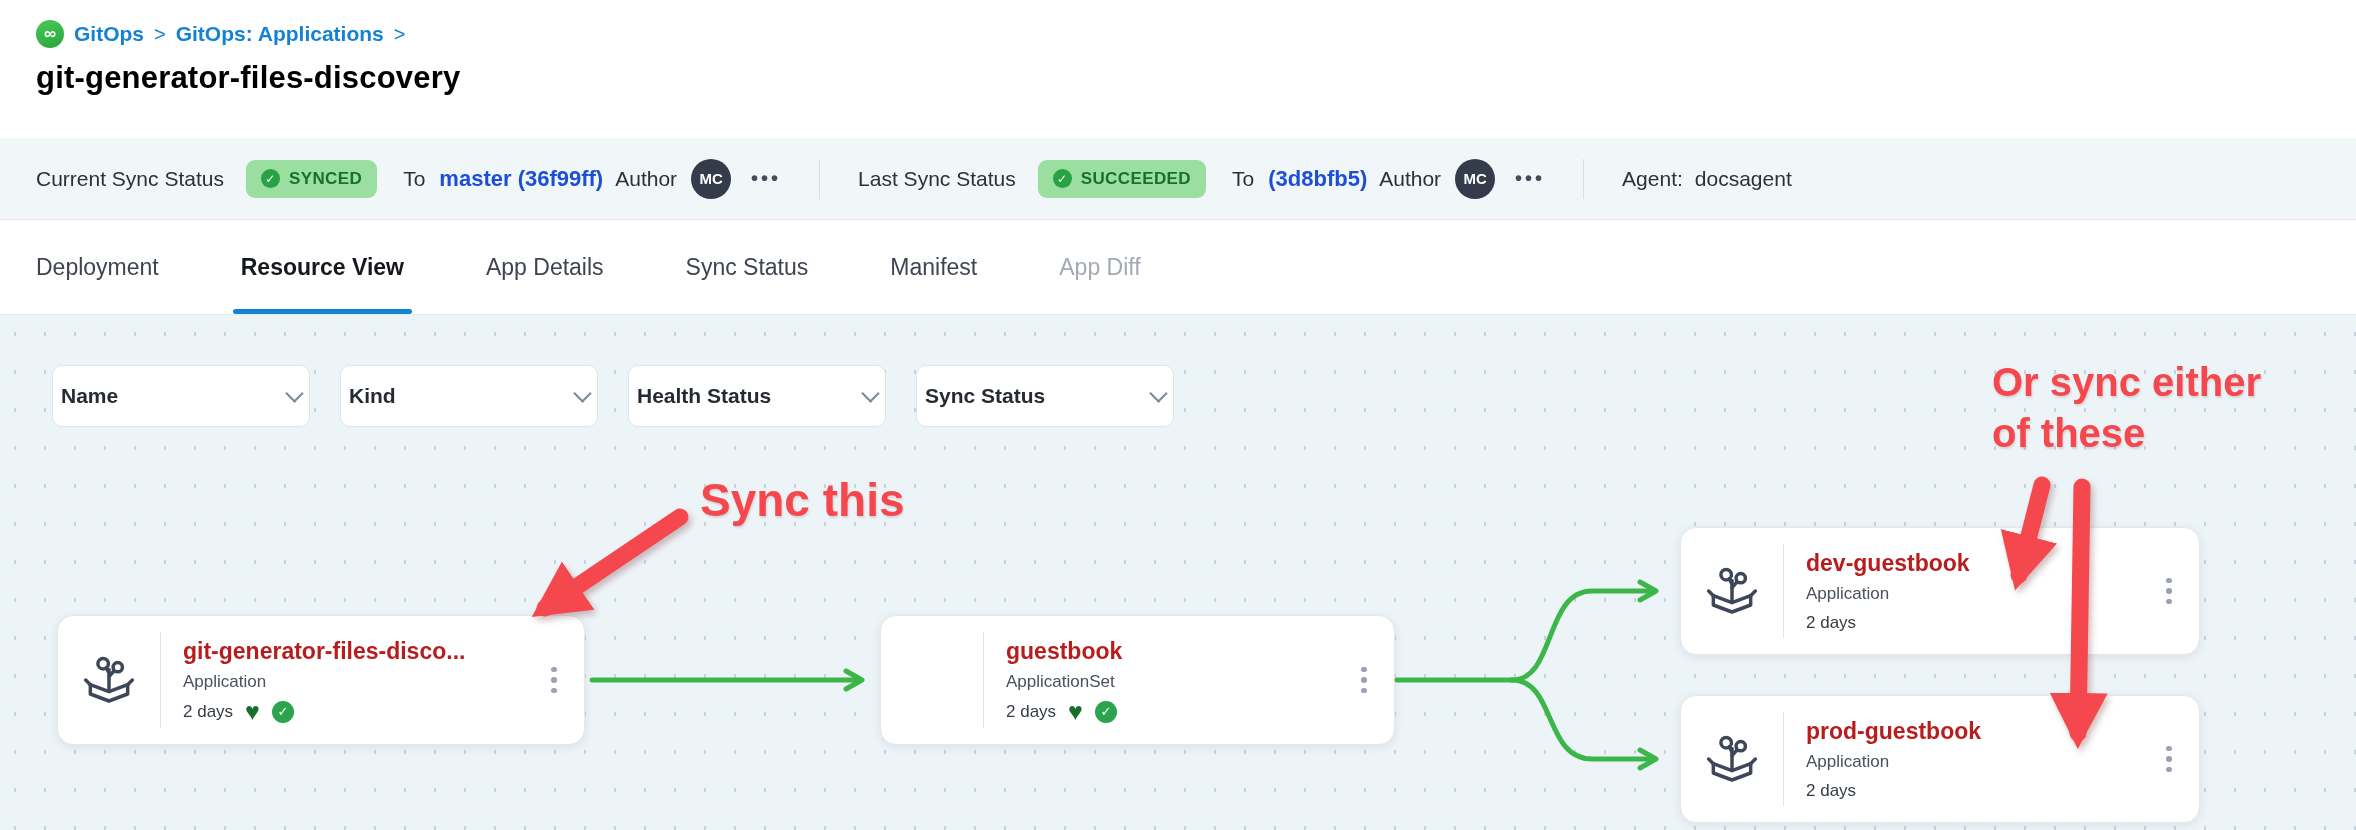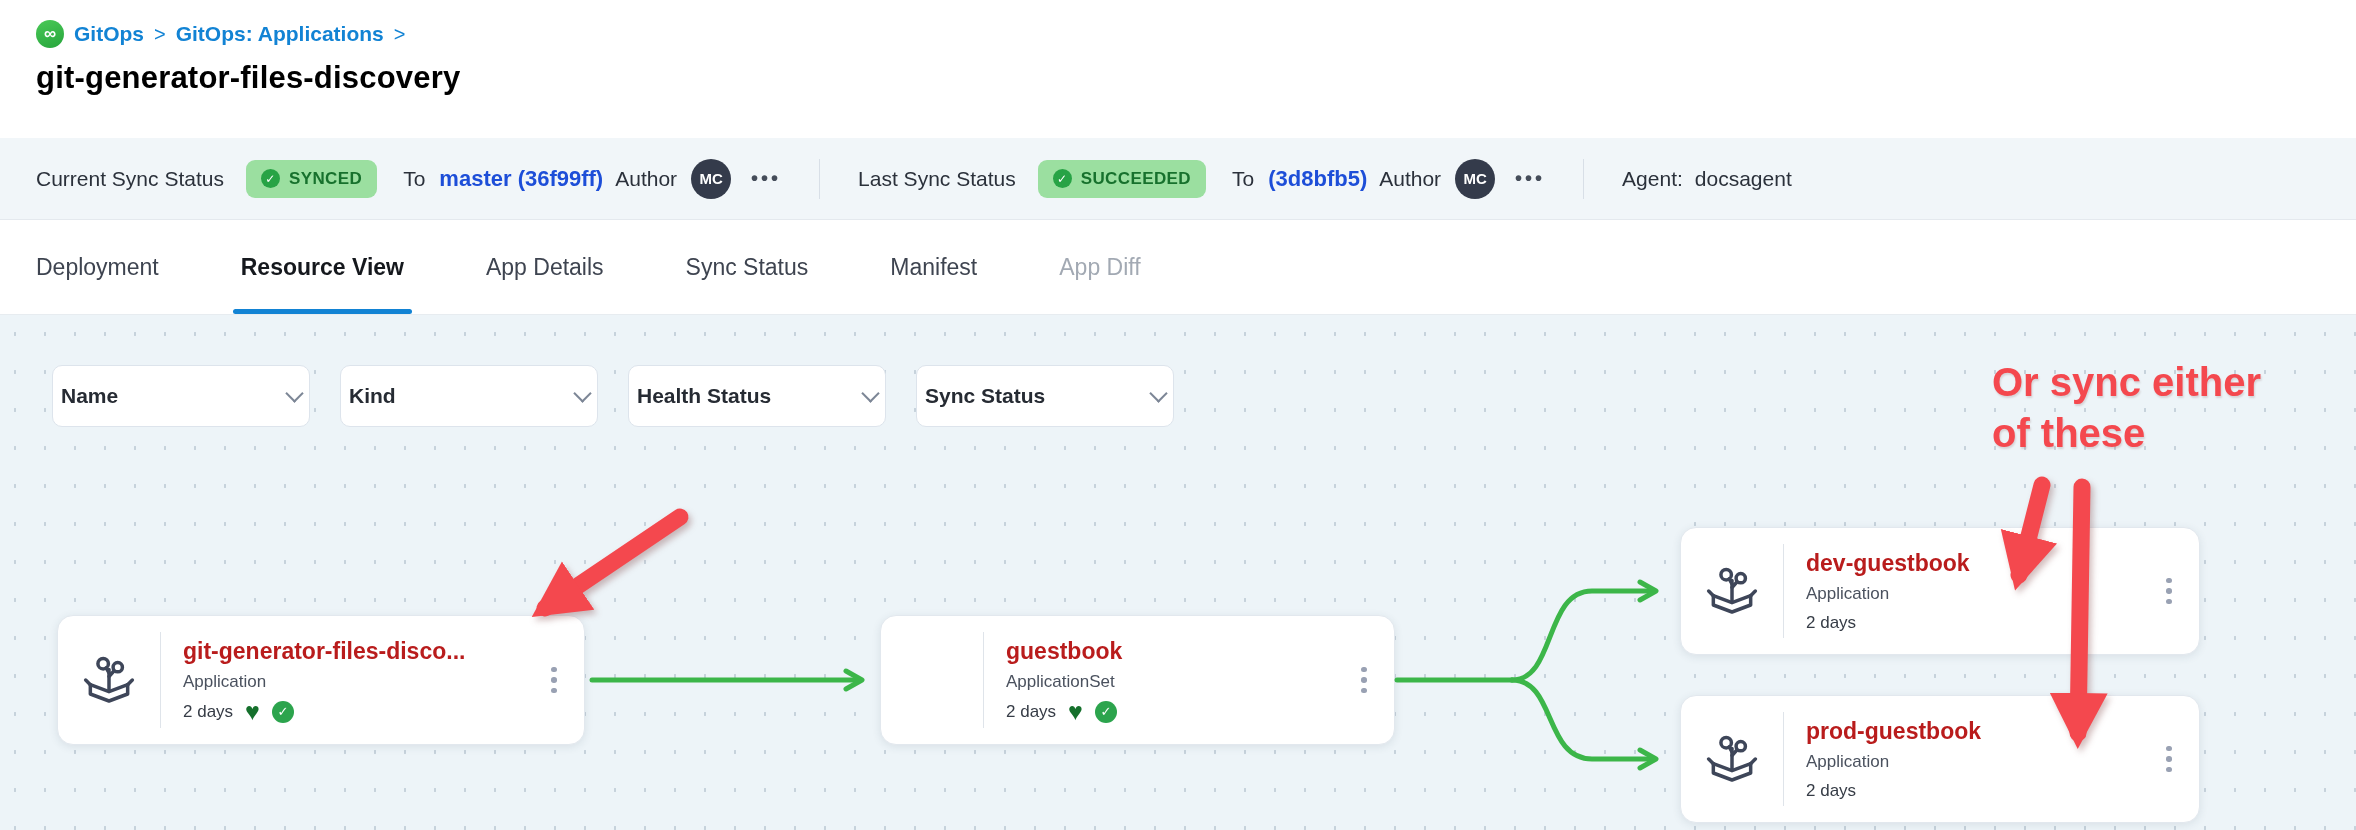--- a/index.html
+++ b/index.html
@@ -139,20 +139,21 @@
     <div class="filter">
       <span>Health Status</span>
       <span class="chev"></span>
     </div>
     <div class="filter">
       <span>Sync Status</span>
       <span class="chev"></span>
     </div>
   </div>
 
+  <div class="ann ann-sync">Sync this</div>
   <div class="ann ann-or">
     <div>Or sync either</div>
     <div>of these</div>
   </div>
 
   <div class="node" style="left:57px;top:300px;width:528px;height:130px;">
     <div class="node-icon-wrap">
       <svg width="56" height="56" viewBox="0 0 48 48" fill="none" stroke="#3e4659" stroke-width="3" stroke-linecap="round" stroke-linejoin="round">
         <path d="M8 28 L24 34 L40 28"></path>
           <path d="M8 28 L8 36 L24 42 L40 36 L40 28"></path>

